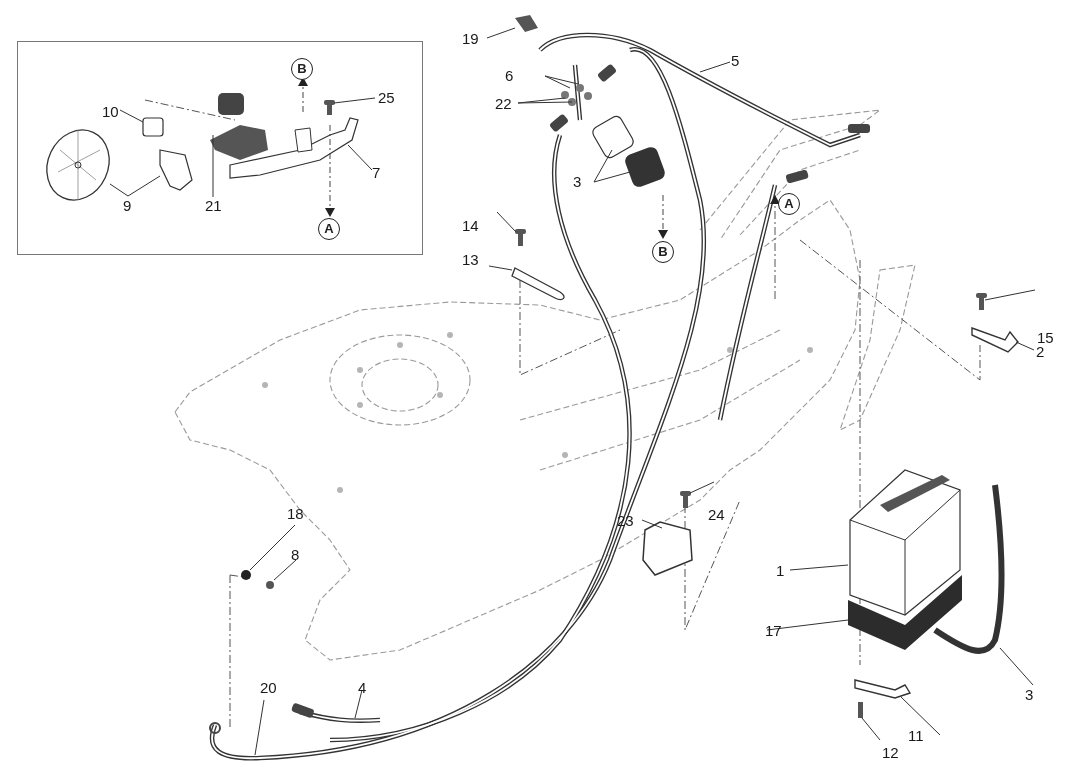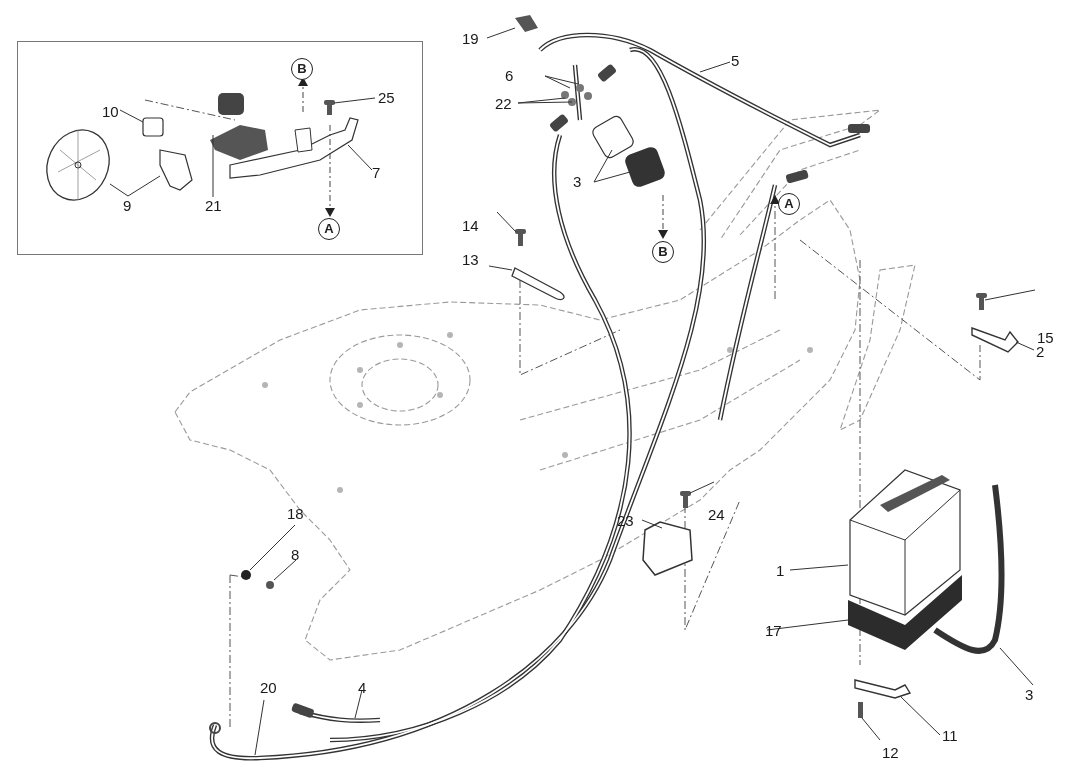--- a/index.html
+++ b/index.html
@@ -190,18 +190,18 @@
 <span class="circ" style="left:778px;top:193px;">A</span>
 <span class="lbl" style="left:462px;top:218px;">14</span>
 <span class="lbl" style="left:462px;top:252px;">13</span>
 <span class="lbl" style="left:1037px;top:294px;margin-top:36px;">15</span>
 <span class="lbl" style="left:1036px;top:344px;">2</span>
 <span class="lbl" style="left:708px;top:469px;margin-top:38px;">24</span>
 <span class="lbl" style="left:617px;top:513px;">23</span>
 <span class="lbl" style="left:776px;top:563px;">1</span>
 <span class="lbl" style="left:765px;top:623px;">17</span>
 <span class="lbl" style="left:1025px;top:687px;">3</span>
-<span class="lbl" style="left:942px;top:728px;">11</span>
+<span class="lbl" style="left:908px;top:728px;">11</span>
 <span class="lbl" style="left:882px;top:745px;">12</span>
 <span class="lbl" style="left:287px;top:506px;">18</span>
 <span class="lbl" style="left:291px;top:547px;">8</span>
 <span class="lbl" style="left:260px;top:680px;">20</span>
 <span class="lbl" style="left:358px;top:680px;">4</span>
 
 </body></html>

